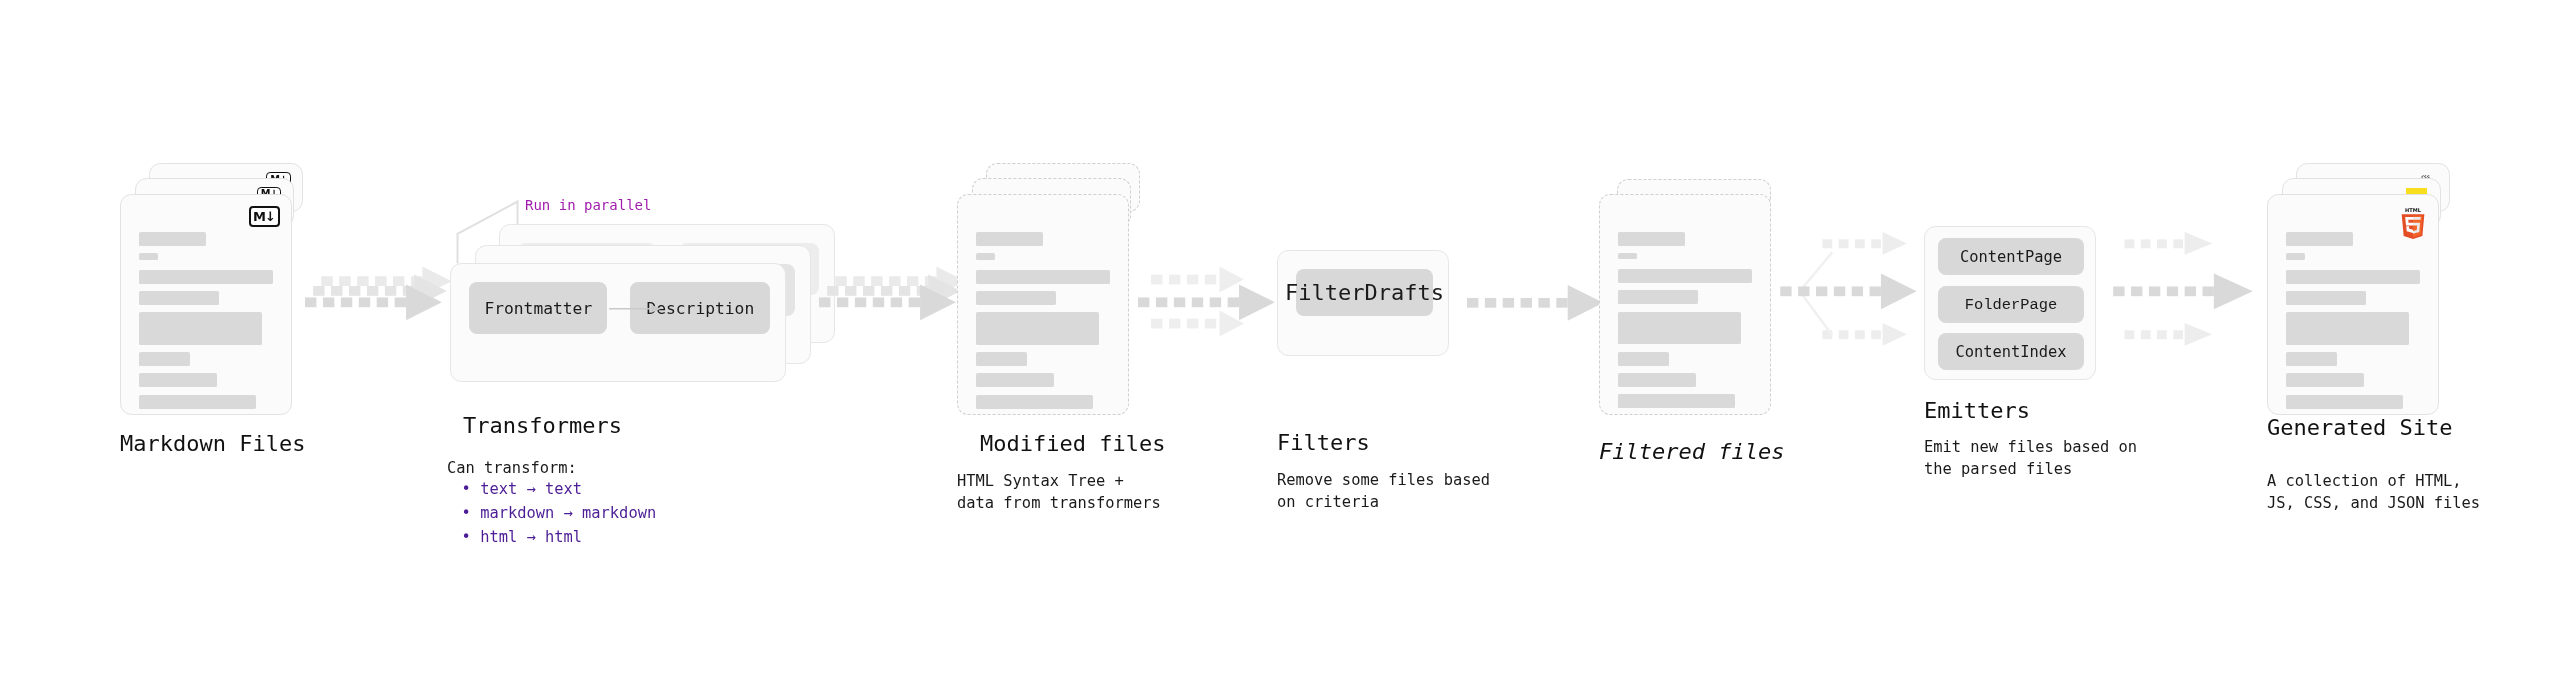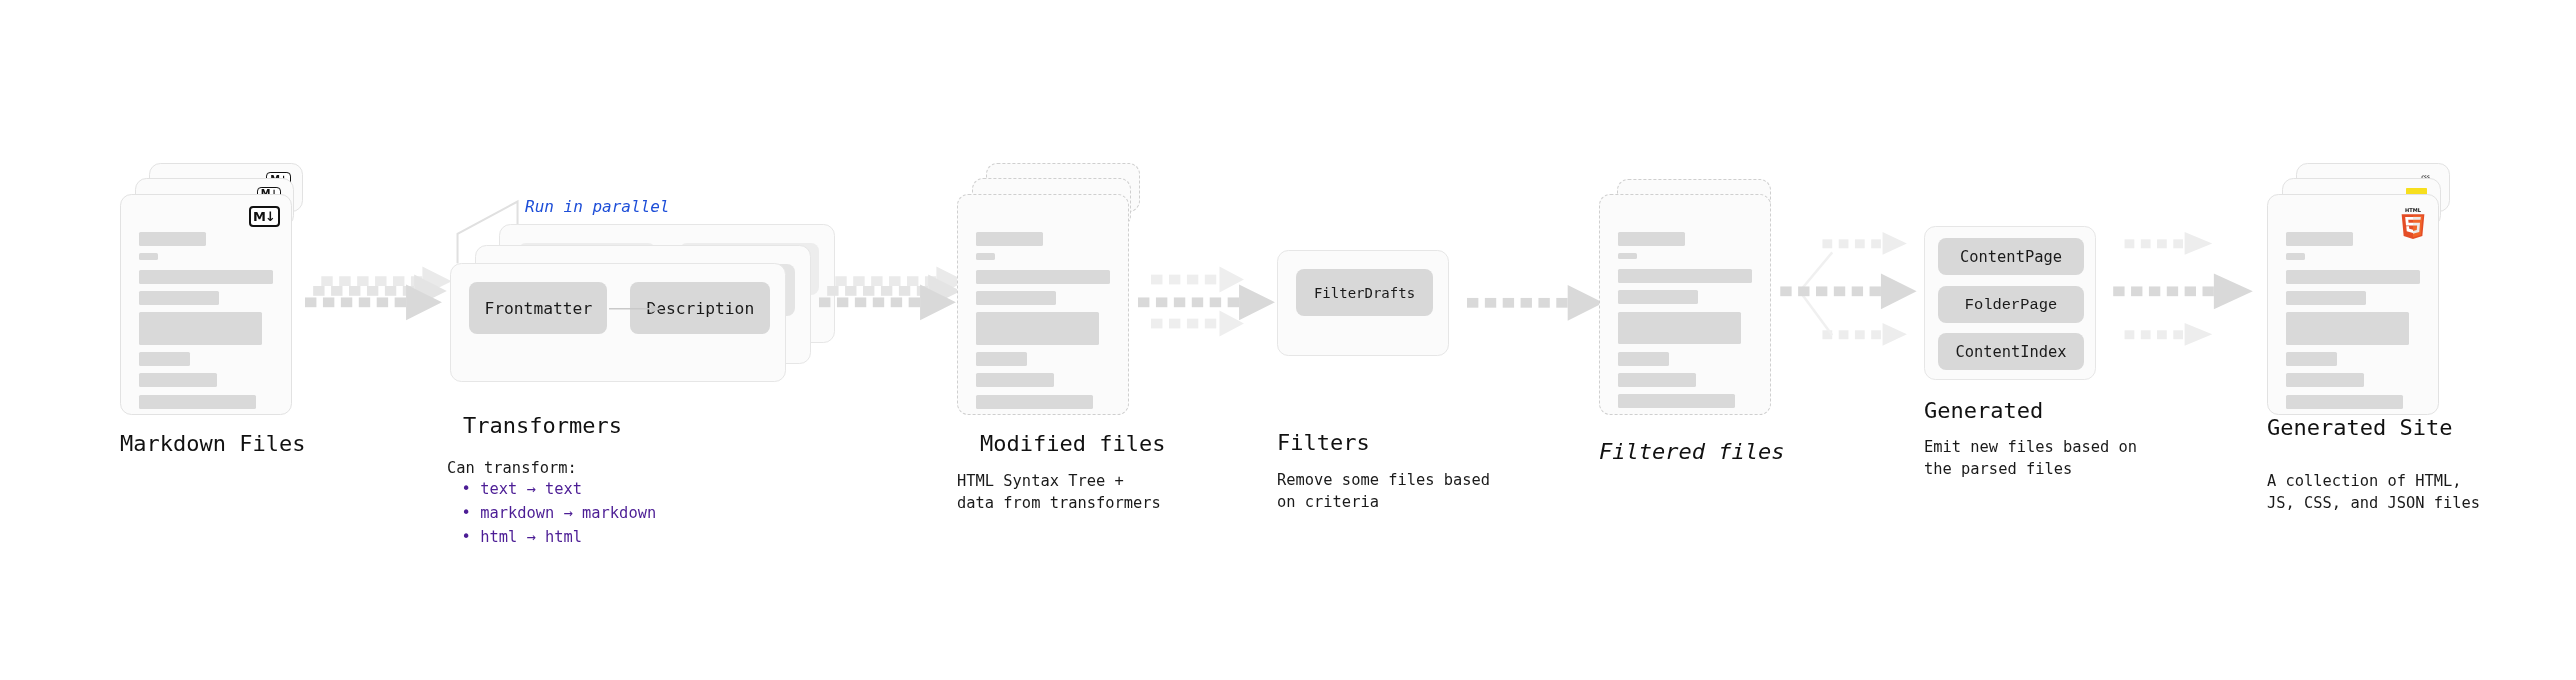--- a/index.html
+++ b/index.html
@@ -88,24 +88,23 @@
   }
   .caption {
     position: absolute;
     font-size: 15.4px;
     line-height: 1.45;
     color: #1a1a1a;
     white-space: pre;
   }
   .parallel-label {
     position: absolute;
-    font-size: 16px;
-    color: #1d4ed8;
+    font-size: 14px;
+    color: #a21caf;
     white-space: nowrap;
-    font-style: italic;
   }
   .bullets { list-style: none; }
   .bullets li { white-space: pre; }
 
   svg.deco { position: absolute; overflow: visible; }
 </style>
 </head>
 <body>
 
 <div id="stage">
@@ -308,21 +307,21 @@
           <rect x="66" y="22" width="14" height="12"></rect>
         <rect x="88" y="22" width="14" height="12"></rect>
           <rect x="110" y="22" width="14" height="12"></rect>
         <polygon points="124,6 168,28 124,50"></polygon>
       </g>
     </g>
   </svg>
 
   <div class="node" style="left:1277px; top:250px;">
     <div class="groupbox" style="left:0px; top:0px; width:172px; height:106px;">
-      <div class="pill" style="left:18px; top:18px; width:137px; height:47px; font-size:14px;">
+      <div class="pill" style="left:18px; top:18px; width:137px; height:47px; font-size:22px;">
         <span>FilterDrafts</span>
       </div>
     </div>
     <div class="title" style="left:0px; top:180px;">Filters</div>
     <div class="caption" style="left:0px; top:219px;">Remove some files based
 on criteria</div>
   </div>
 
   <svg class="deco" width="138" height="57" style="left:1467px; top:280px;" viewBox="0 0 170 70">
     <g fill="#d9d9d9">
@@ -396,21 +395,21 @@
       <div class="pill" style="left:13px; top:11.4px; width:146px; height:37px; font-size:15.4px;">
         <span>ContentPage</span>
       </div>
       <div class="pill" style="left:13px; top:59px; width:146px; height:37px; font-size:15.4px;font-family:Liberation Mono, monospace;">
         <span>FolderPage</span>
       </div>
       <div class="pill" style="left:13px; top:106px; width:146px; height:37px; font-size:15.4px;">
         <span>ContentIndex</span>
       </div>
     </div>
-    <div class="title" style="left:0px; top:172px;">Generated</div>
+    <div class="title" style="left:0px; top:172px;">Emitters</div>
     <div class="caption" style="left:0px; top:210px;">Emit new files based on
 the parsed files</div>
   </div>
 
   <svg class="deco" width="179" height="138" style="left:2113px; top:228px;" viewBox="0 0 220 170">
     <g fill="#ededed">
       <g transform="translate(14,-8)">
         <rect x="0" y="22" width="12" height="11"></rect>
           <rect x="20" y="22" width="12" height="11"></rect>
         <rect x="40" y="22" width="12" height="11"></rect>

